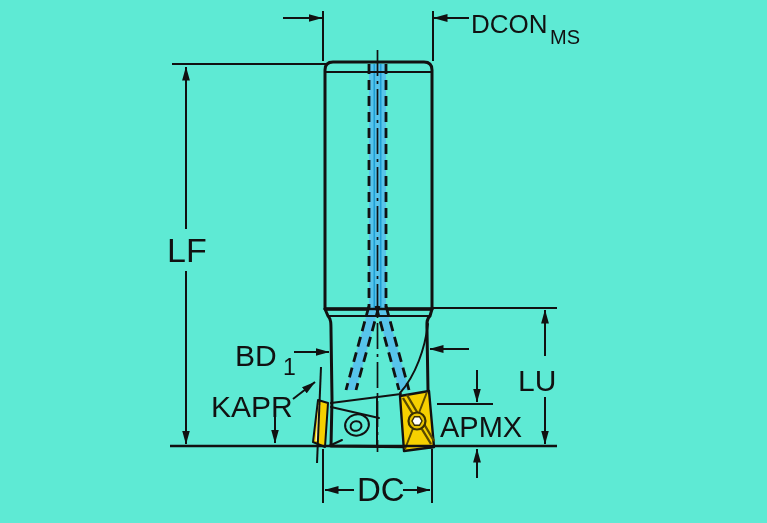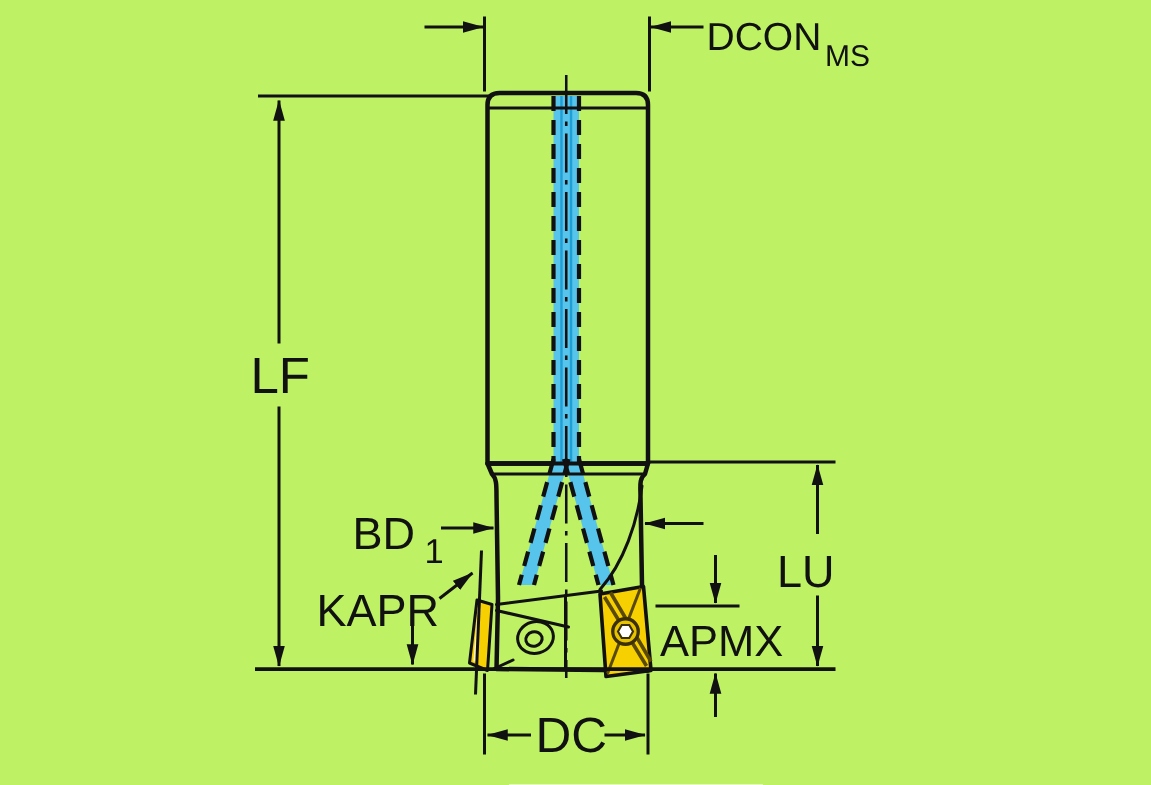--- a/index.html
+++ b/index.html
@@ -1,16 +1,16 @@
 <!DOCTYPE html>
 <html><head>
 <meta charset="utf-8">
 <style>
   html,body{margin:0;padding:0;background:#ffffff;}
-  .stage{position:relative;width:767px;height:523px;background:#bef264;overflow:hidden;
+  .stage{position:relative;width:767px;height:523px;background:#5eead4;overflow:hidden;
          font-family:"Liberation Sans", sans-serif;}
   svg{display:block}
   text{fill:#111111;font-family:"Liberation Sans", sans-serif;}
   .outline{fill:none;stroke:#111111;stroke-width:3;stroke-linejoin:round;}
   .detail{fill:none;stroke:#111111;stroke-width:2;stroke-linejoin:round;stroke-linecap:round;}
   .dim{fill:none;stroke:#111111;stroke-width:2;}
   .dash{fill:none;stroke:#111111;stroke-width:2.8;stroke-dasharray:10 6;}
   .centerline{fill:none;stroke:#111111;stroke-width:1.7;stroke-dasharray:26 5 3 5;}
 </style>
 </head>

